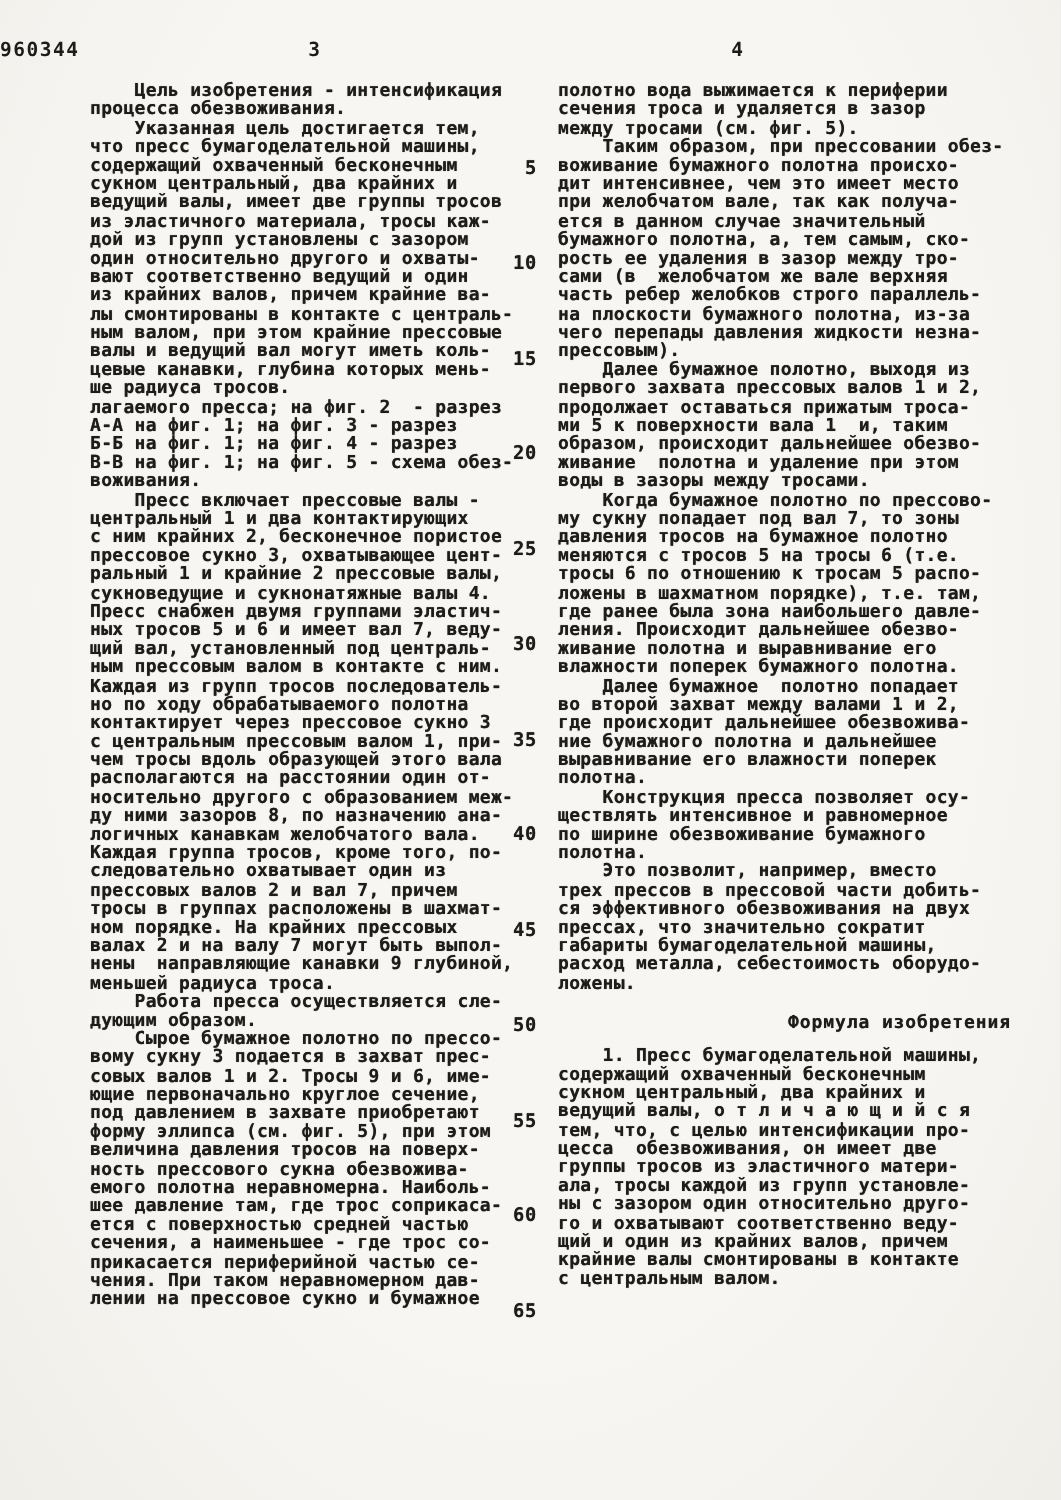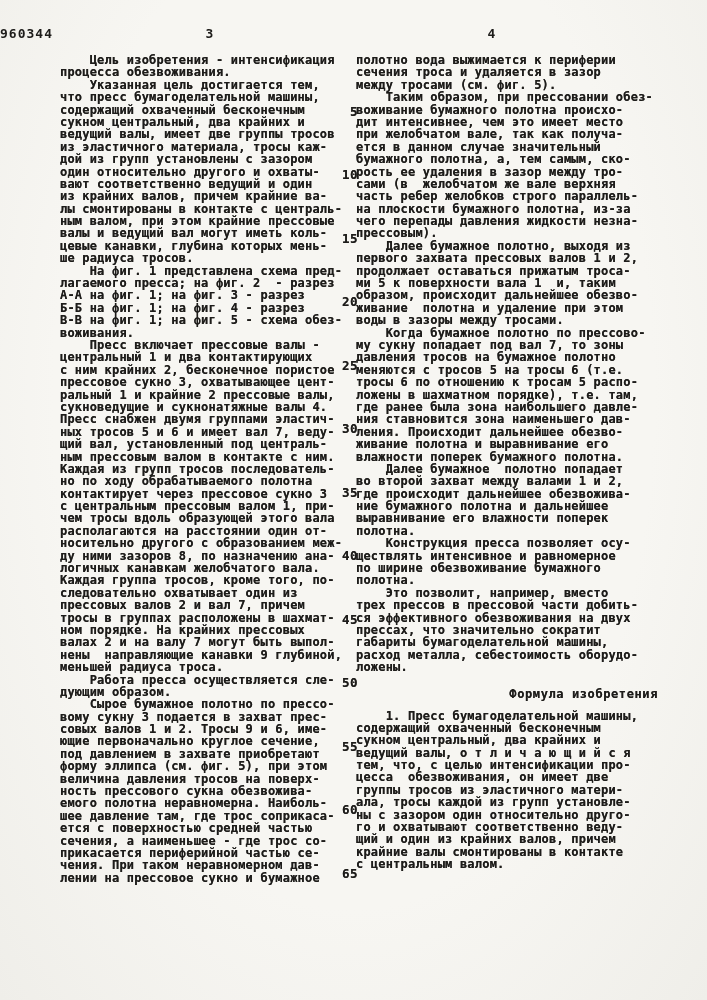--- a/index.html
+++ b/index.html
@@ -11,21 +11,21 @@
     color:#1d1c1a;
     font-family:"DejaVu Sans Mono", monospace;
     font-weight:bold;
   }
   .header-span { position:absolute; top:26px; font-size:13px; letter-spacing:1px; }
   .pg-left   { left:60px;  width:300px; text-align:center; }
   .doc-num   { left:0;     width:707px; text-align:left; }
   .pg-right  { left:372px; width:240px; text-align:center; }
   .col { position:absolute; top:54px; }
   .col-left  { left:60px;  width:302px; }
-  .col-right { left:356px; width:302px; }
+  .col-right { left:372px; width:302px; }
   .line {
     white-space:pre;
     font-size:12px; line-height:12.4px; height:12.4px;
     letter-spacing:0.2px;
     text-shadow:0 0 0.5px rgba(20,18,15,0.75);
   }
   .linenums { position:absolute; left:324px; top:54px; width:34px; }
   .linenum {
     height:63.5px; display:flex; align-items:flex-end; justify-content:flex-end;
     font-size:12.5px; line-height:13px; letter-spacing:0.5px;
@@ -57,21 +57,20 @@
       <div class="line">из эластичного материала, тросы каж-</div>
       <div class="line">дой из групп установлены с зазором</div>
       <div class="line">один относительно другого и охваты-</div>
       <div class="line">вают соответственно ведущий и один</div>
       <div class="line">из крайних валов, причем крайние ва-</div>
       <div class="line">лы смонтированы в контакте с централь-</div>
       <div class="line">ным валом, при этом крайние прессовые</div>
       <div class="line">валы и ведущий вал могут иметь коль-</div>
       <div class="line">цевые канавки, глубина которых мень-</div>
       <div class="line">ше радиуса тросов.</div>
-      <div class="line">    На фиг. 1 представлена схема пред-</div>
       <div class="line">лагаемого пресса; на фиг. 2  - разрез</div>
       <div class="line">А-А на фиг. 1; на фиг. 3 - разрез</div>
       <div class="line">Б-Б на фиг. 1; на фиг. 4 - разрез</div>
       <div class="line">В-В на фиг. 1; на фиг. 5 - схема обез-</div>
       <div class="line">воживания.</div>
       <div class="line">    Пресс включает прессовые валы -</div>
       <div class="line">центральный 1 и два контактирующих</div>
       <div class="line">с ним крайних 2, бесконечное пористое</div>
       <div class="line">прессовое сукно 3, охватывающее цент-</div>
       <div class="line">ральный 1 и крайние 2 прессовые валы,</div>
@@ -156,21 +155,20 @@
         <div class="line">образом, происходит дальнейшее обезво-</div>
         <div class="line">живание  полотна и удаление при этом</div>
         <div class="line">воды в зазоры между тросами.</div>
         <div class="line">    Когда бумажное полотно по прессово-</div>
         <div class="line">му сукну попадает под вал 7, то зоны</div>
         <div class="line">давления тросов на бумажное полотно</div>
         <div class="line">меняются с тросов 5 на тросы 6 (т.е.</div>
         <div class="line">тросы 6 по отношению к тросам 5 распо-</div>
         <div class="line">ложены в шахматном порядке), т.е. там,</div>
         <div class="line">где ранее была зона наибольшего давле-</div>
-        <div class="line">ния ставновится зона наименьшего дав-</div>
         <div class="line">ления. Происходит дальнейшее обезво-</div>
         <div class="line">живание полотна и выравнивание его</div>
         <div class="line">влажности поперек бумажного полотна.</div>
         <div class="line">    Далее бумажное  полотно попадает</div>
         <div class="line">во второй захват между валами 1 и 2,</div>
         <div class="line">где происходит дальнейшее обезвожива-</div>
         <div class="line">ние бумажного полотна и дальнейшее</div>
         <div class="line">выравнивание его влажности поперек</div>
         <div class="line">полотна.</div>
         <div class="line">    Конструкция пресса позволяет осу-</div>

